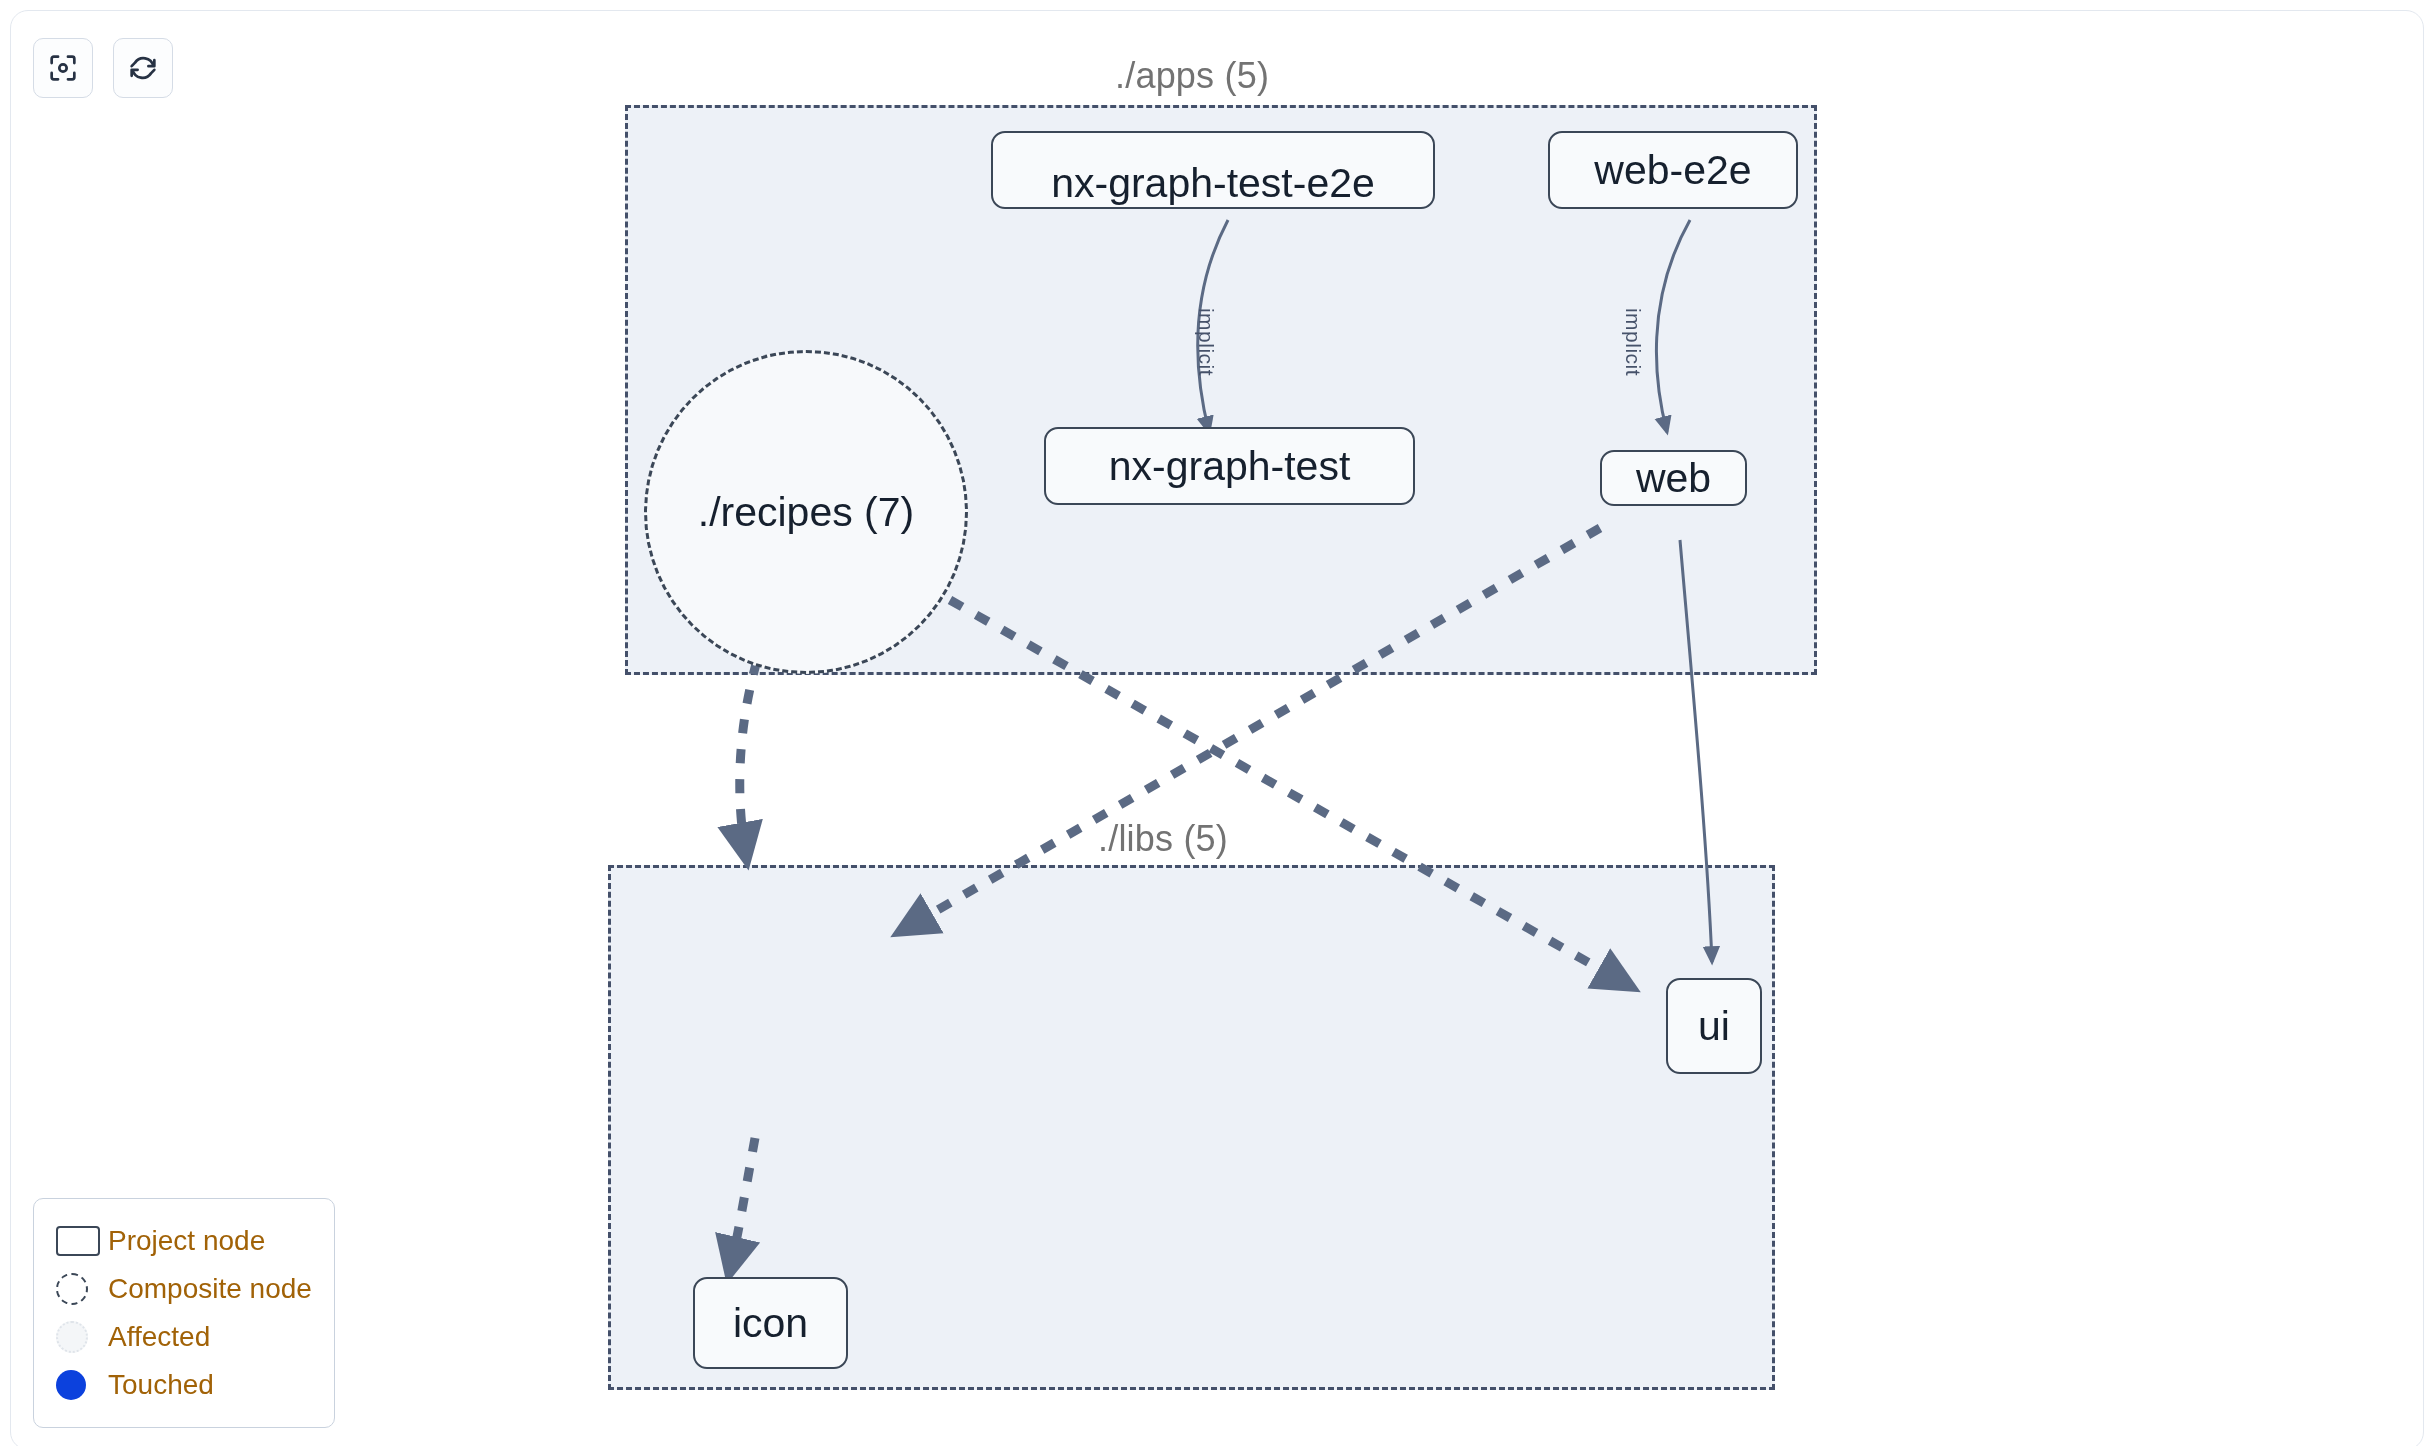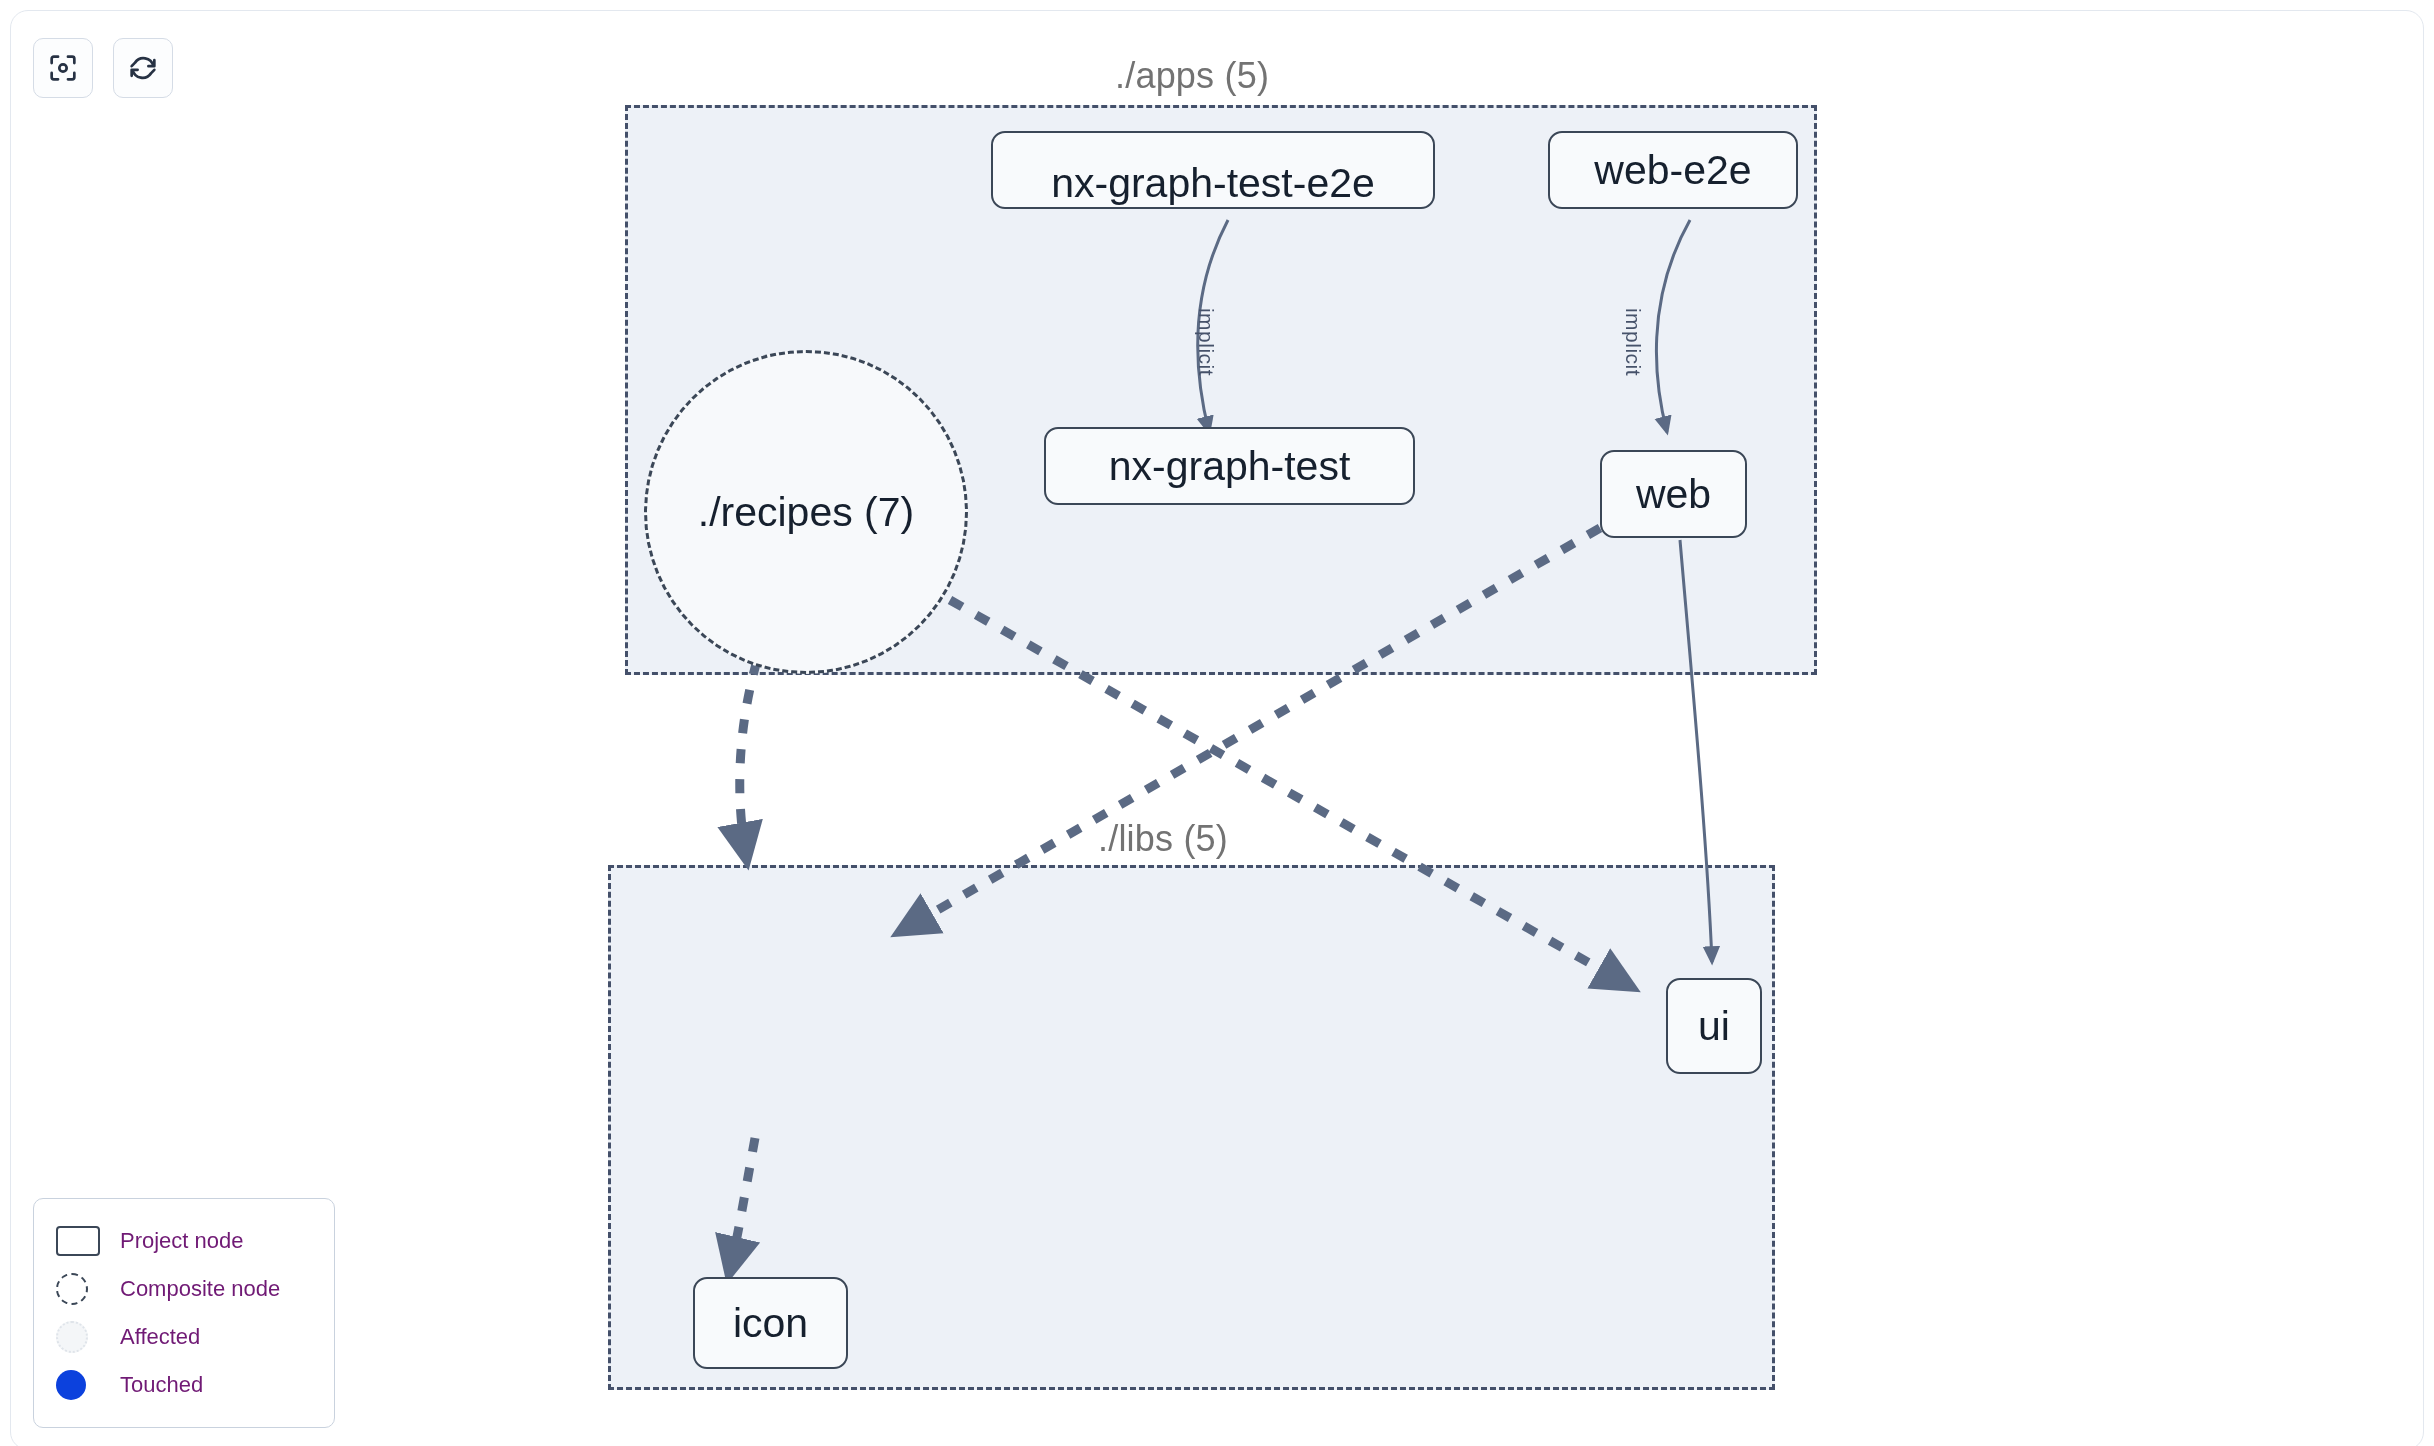--- a/index.html
+++ b/index.html
@@ -182,23 +182,22 @@
     border-radius: 50%;
     background: #f4f6f8;
     box-sizing: border-box;
   }
   .sw-touched {
     width: 30px; height: 30px;
     border-radius: 50%;
     background: #0c41dd;
   }
   .legend-text {
-    font-size: 22px;
-    color: #701a75;
-    margin-left: 12px;
+    font-size: 28px;
+    color: #a16207;
   }
 </style>
 </head>
 <body>
 
 <div id="app">
 
   <div class="card-surface"></div>
 
   <div class="toolbar">
@@ -284,21 +283,21 @@
     </div>
 
     <div class="project-node" style="left:1548px; top:131px; width:250px; height:78px;">
       <span>web-e2e</span>
     </div>
 
     <div class="project-node" style="left:1044px; top:427px; width:371px; height:78px;">
       <span>nx-graph-test</span>
     </div>
 
-    <div class="project-node" style="left:1600px; top:450px; width:147px; height:88px;">
+    <div class="project-node" style="left:1600px; top:450px; width:147px; height:56px;">
       <span>web</span>
     </div>
 
     <div class="project-node" style="left:1666px; top:978px; width:96px; height:96px;">
       <span>ui</span>
     </div>
 
     <div class="project-node" style="left:693px; top:1277px; width:155px; height:92px;">
       <span>icon</span>
     </div>

